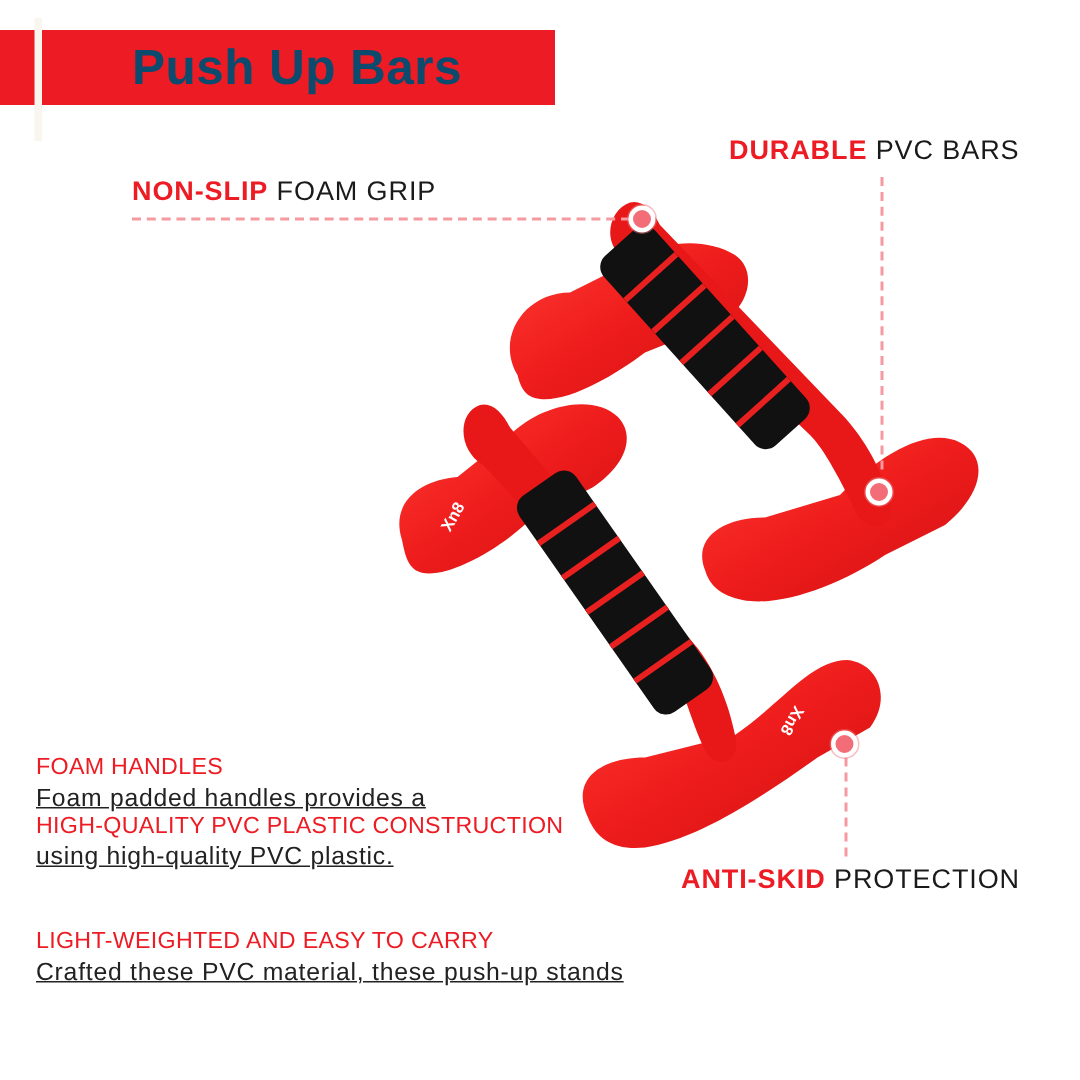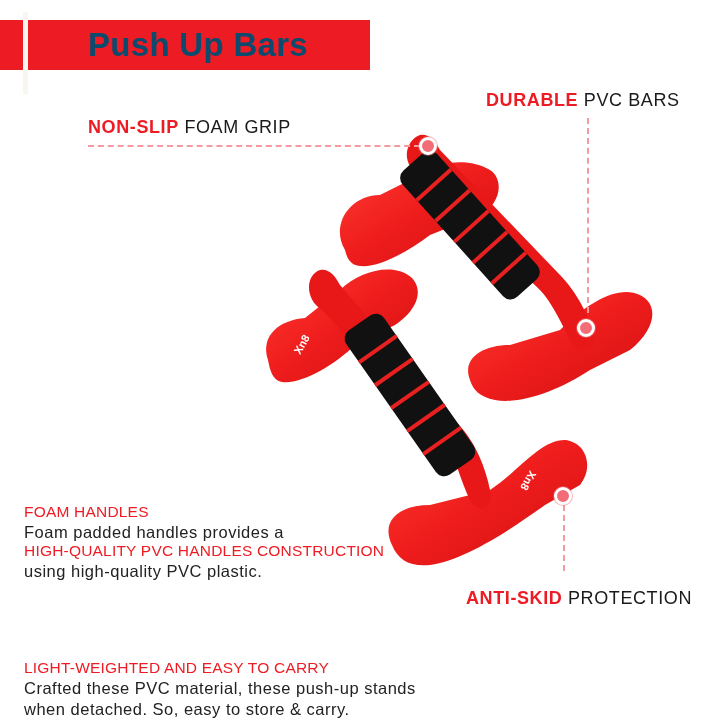--- a/index.html
+++ b/index.html
@@ -8,21 +8,21 @@
   .title-strip { position:absolute; left:23px; top:12px; width:5px; height:82px; background:#f8f6ee; }
   .title-text { position:absolute; left:88px; top:20px; height:50px; line-height:50px; color:#0c4a6e; font-size:33px; font-weight:bold; letter-spacing:0.3px; }
   .callout { position:absolute; font-size:18px; color:#1a1a1a; letter-spacing:0.6px; white-space:nowrap; }
   .callout .hl { color:#ed1c24; font-weight:bold; }
   .dash-h { position:absolute; height:0; border-top:2px dashed #f59aa0; }
   .dash-v { position:absolute; width:0; border-left:2px dashed #f59aa0; }
   .dot { position:absolute; width:12px; height:12px; border-radius:50%; background:#f26d78; border:3px solid #fff; box-shadow:0 0 0 1px rgba(240,120,130,0.5); }
   .product { position:absolute; left:0; top:0; width:720px; height:720px; }
   .feature { position:absolute; left:24px; }
   .feature h3 { margin:0; font-weight:normal; color:#ed1c24; font-size:15.5px; letter-spacing:0.2px; line-height:20px; }
-  .feature p { margin:0; color:#222; font-size:16.5px; line-height:21px; letter-spacing:0.5px; }
+  .feature p { margin:0; color:#222; font-size:16.5px; line-height:21px; letter-spacing:0.5px;text-decoration:underline; }
 </style>
 </head>
 <body>
 
 <div class="title-bar"></div>
 <div class="title-strip"></div>
 <div class="title-text">Push Up Bars</div>
 
 <svg class="product" viewBox="0 0 720 720" xmlns="http://www.w3.org/2000/svg">
   <defs>
@@ -79,31 +79,30 @@
 </div>
 <div class="dash-h" style="left:88px; top:145px; width:332px;"></div>
 <div class="dot" style="left:419px; top:137px;"></div>
 
 <div class="callout" style="left:486px; top:90px;text-align:center;">
   <span class="hl">DURABLE</span><span> PVC BARS</span>
 </div>
 <div class="dash-v" style="left:587px; top:118px; height:195px;"></div>
 <div class="dot" style="left:577px; top:319px;"></div>
 
-<div class="callout" style="left:454px; top:588px;margin-left:12px;">
+<div class="callout" style="left:454px; top:576px;">
   <span class="hl">ANTI-SKID</span><span> PROTECTION</span>
 </div>
 <div class="dash-v" style="left:563px; top:505px; height:66px;"></div>
 <div class="dot" style="left:554px; top:487px;"></div>
 
 <div class="feature" style="top:470px;margin-top:32px;">
   <h3>FOAM HANDLES</h3>
   <p>Foam padded handles provides a</p>
 </div>
 <div class="feature" style="top:541px;">
-  <h3>HIGH-QUALITY PVC HANDLES CONSTRUCTION</h3>
+  <h3>HIGH-QUALITY PVC PLASTIC CONSTRUCTION</h3>
   <p>using high-quality PVC plastic.</p>
 </div>
-<div class="feature" style="top:618px;margin-top:40px;">
+<div class="feature" style="top:618px;">
   <h3>LIGHT-WEIGHTED AND EASY TO CARRY</h3>
   <p>Crafted these PVC material, these push-up stands</p>
-  <p>when detached. So, easy to store &amp; carry.</p>
 </div>
 
 </body></html>

